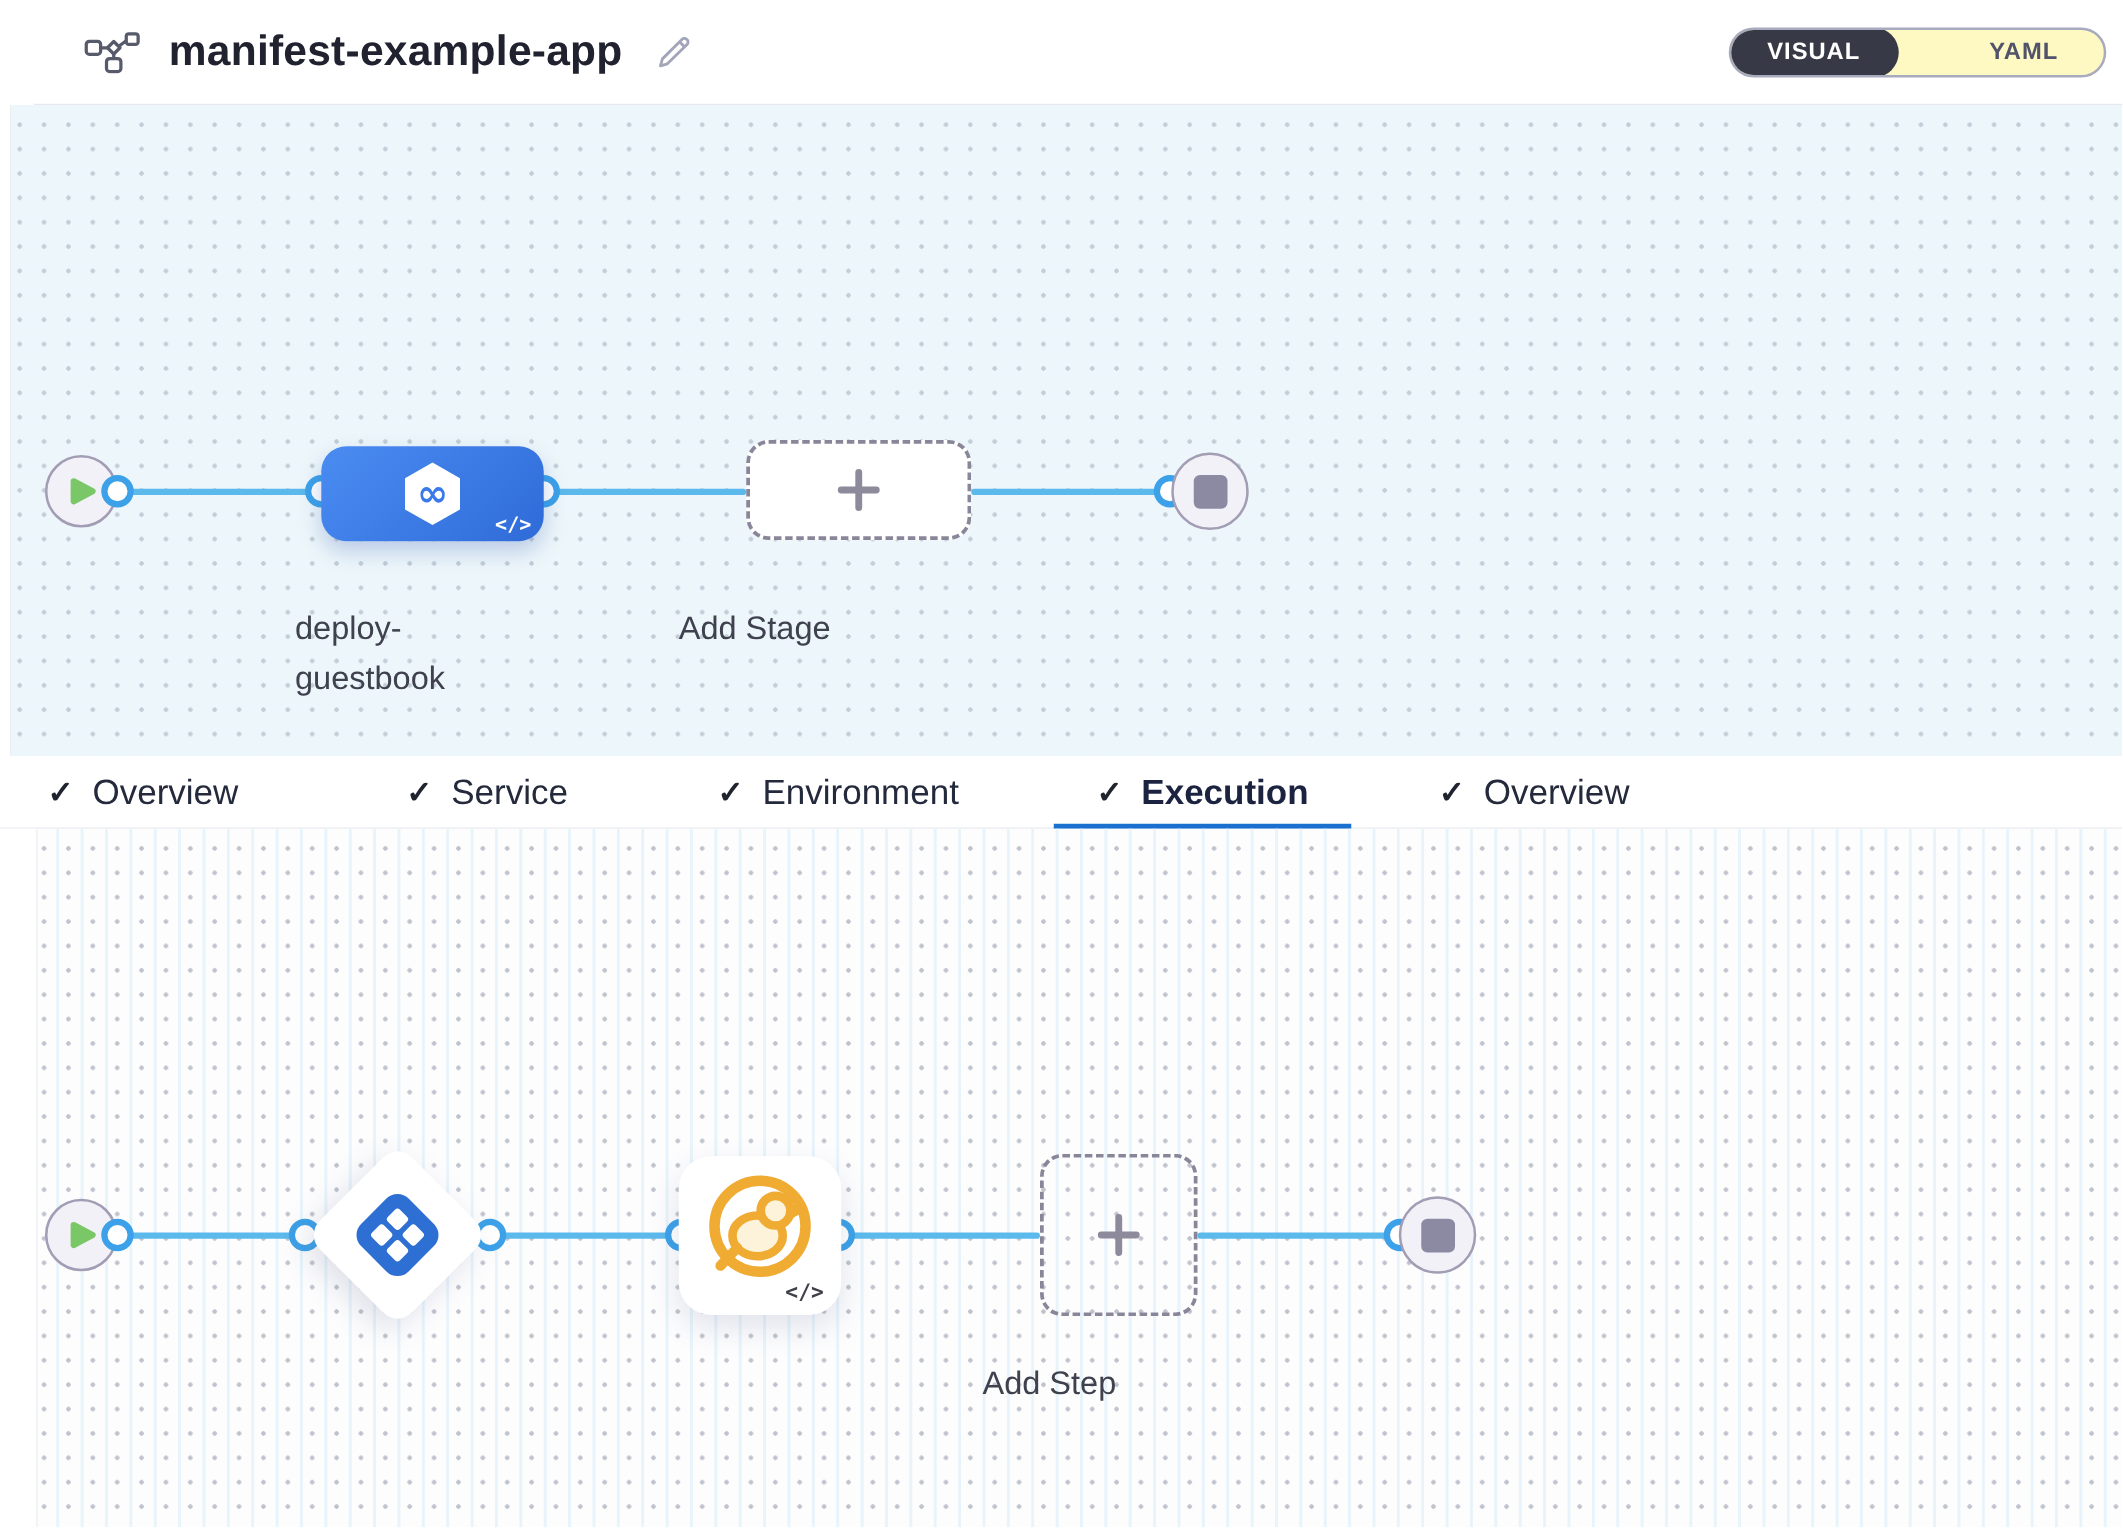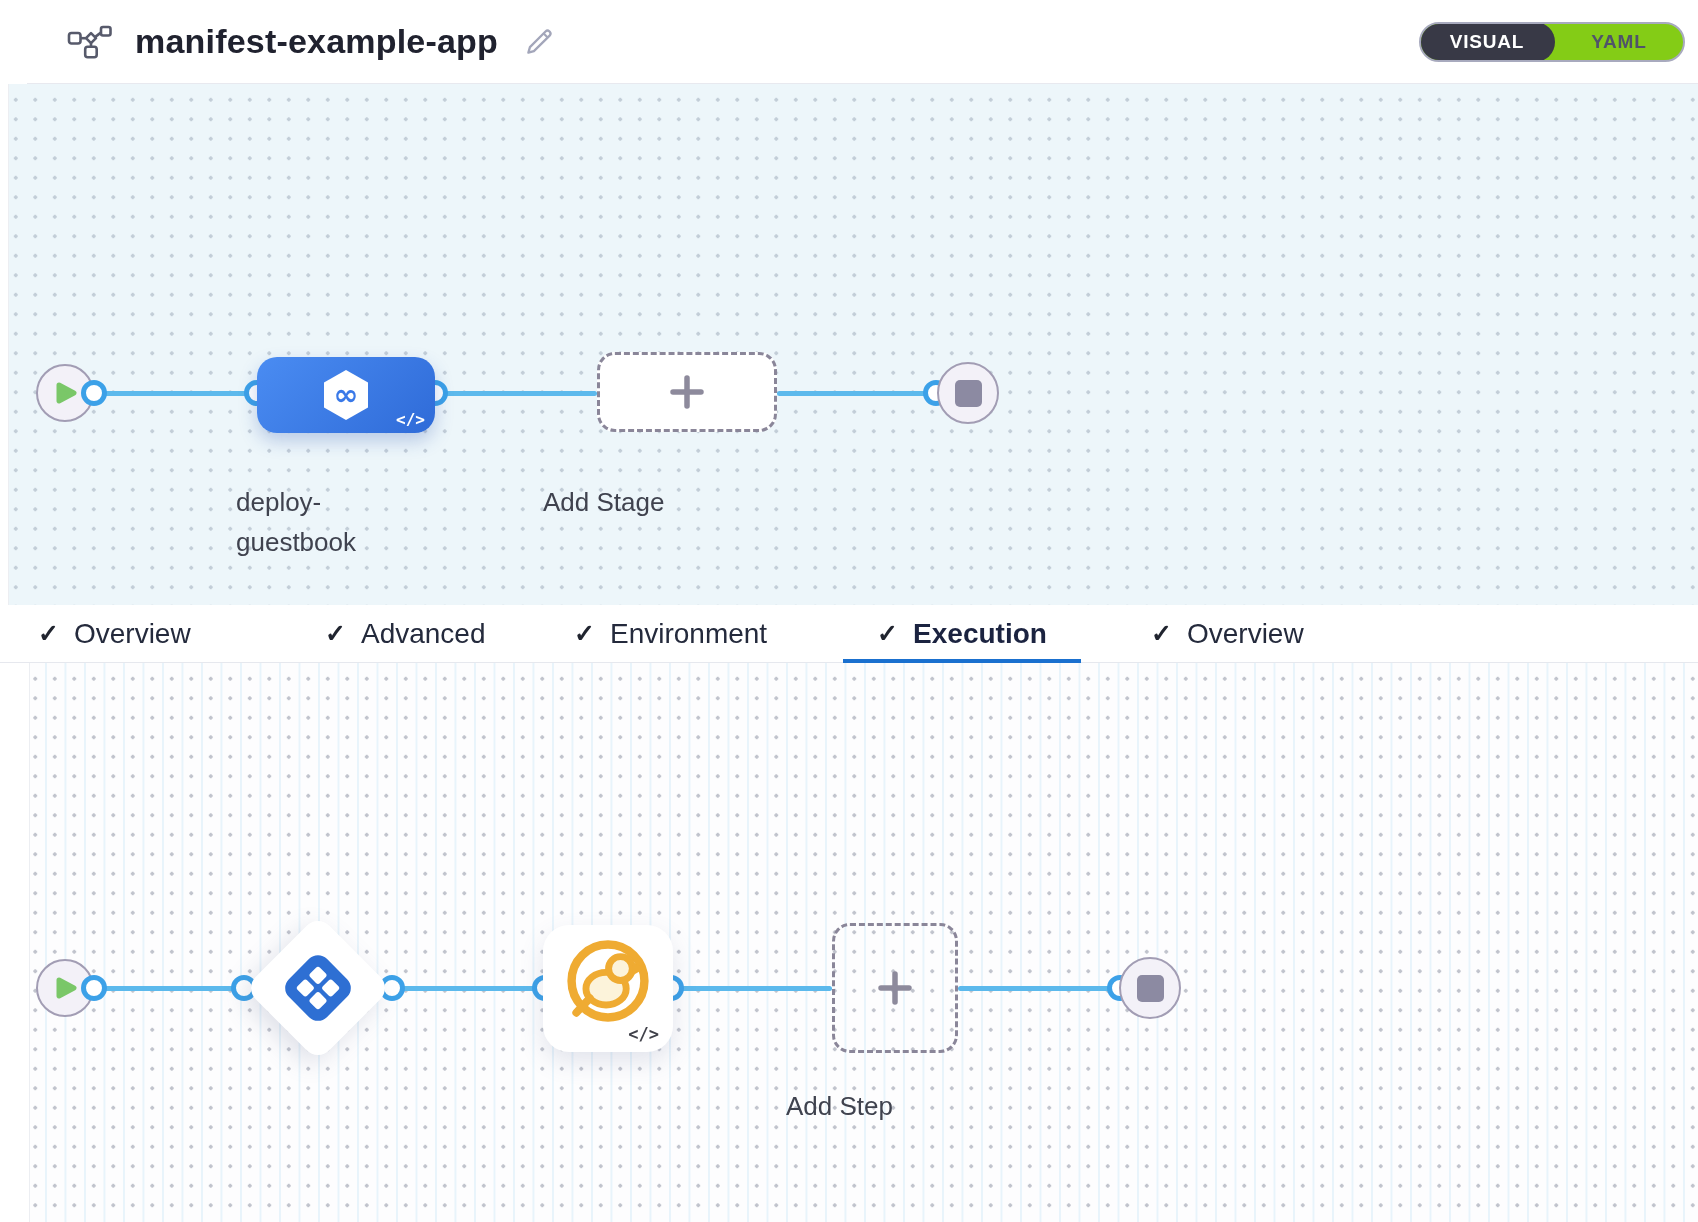--- a/index.html
+++ b/index.html
@@ -7,21 +7,21 @@
   .app { position:relative; width:1698px; height:1222px; overflow:hidden; background:#fff; }
 
   
   .header { position:absolute; left:0; top:0; width:100%; height:84px; background:#fff;
             border-bottom:1px solid #e8e9ef; display:flex; align-items:center; padding:16px 40px;margin-left:27px; }
   .pipeline-icon { margin-right:22px; display:flex; }
   .page-title { font-size:34px; font-weight:700; color:#20222f; letter-spacing:.2px; }
   .edit-icon { margin-left:24px; display:flex; cursor:pointer; }
   .header-spacer { flex:1; }
   .toggle { display:flex; align-items:center; height:40px; border:2px solid #a8aabe; border-radius:21px;
-            background:#84cc16; overflow:hidden; }
+            background:#fef9c3; overflow:hidden;gap:36px; }
   .toggle-seg { height:40px; display:flex; align-items:center; justify-content:center;
                 font-size:19px; font-weight:700; letter-spacing:.8px; cursor:pointer; }
   .toggle-seg.active { background:#383946; color:#fff; border-radius:20px; width:136px; margin:-2px 0 -2px -2px; }
   .toggle-seg.inactive { color:#50536a; width:128px; }
 
   
   .stage-canvas { position:absolute; left:0; top:84px; width:1698px; height:521px;
     background-color:#edf6fa;
     background-image: radial-gradient(#c2cdd7 1.7px, transparent 1.8px);
     background-size:19.5px 19.5px; background-position:6px 6px; }
@@ -147,21 +147,21 @@
     <div class="node-label" style="left:543px; top:398px; width:220px;">Add Stage</div>
   </div>
 
   <div class="tabbar">
     <div class="tab" style="left:38px;">
       <span class="check">✓</span>
       <span>Overview</span>
     </div>
     <div class="tab" style="left:325px;">
       <span class="check">✓</span>
-      <span>Advanced</span>
+      <span>Service</span>
     </div>
     <div class="tab" style="left:574px;">
       <span class="check">✓</span>
       <span>Environment</span>
     </div>
     <div class="tab active" style="left:843px; width:238px;">
       <span class="check">✓</span>
       <span>Execution</span>
       <div class="tab-underline"></div>
     </div>

